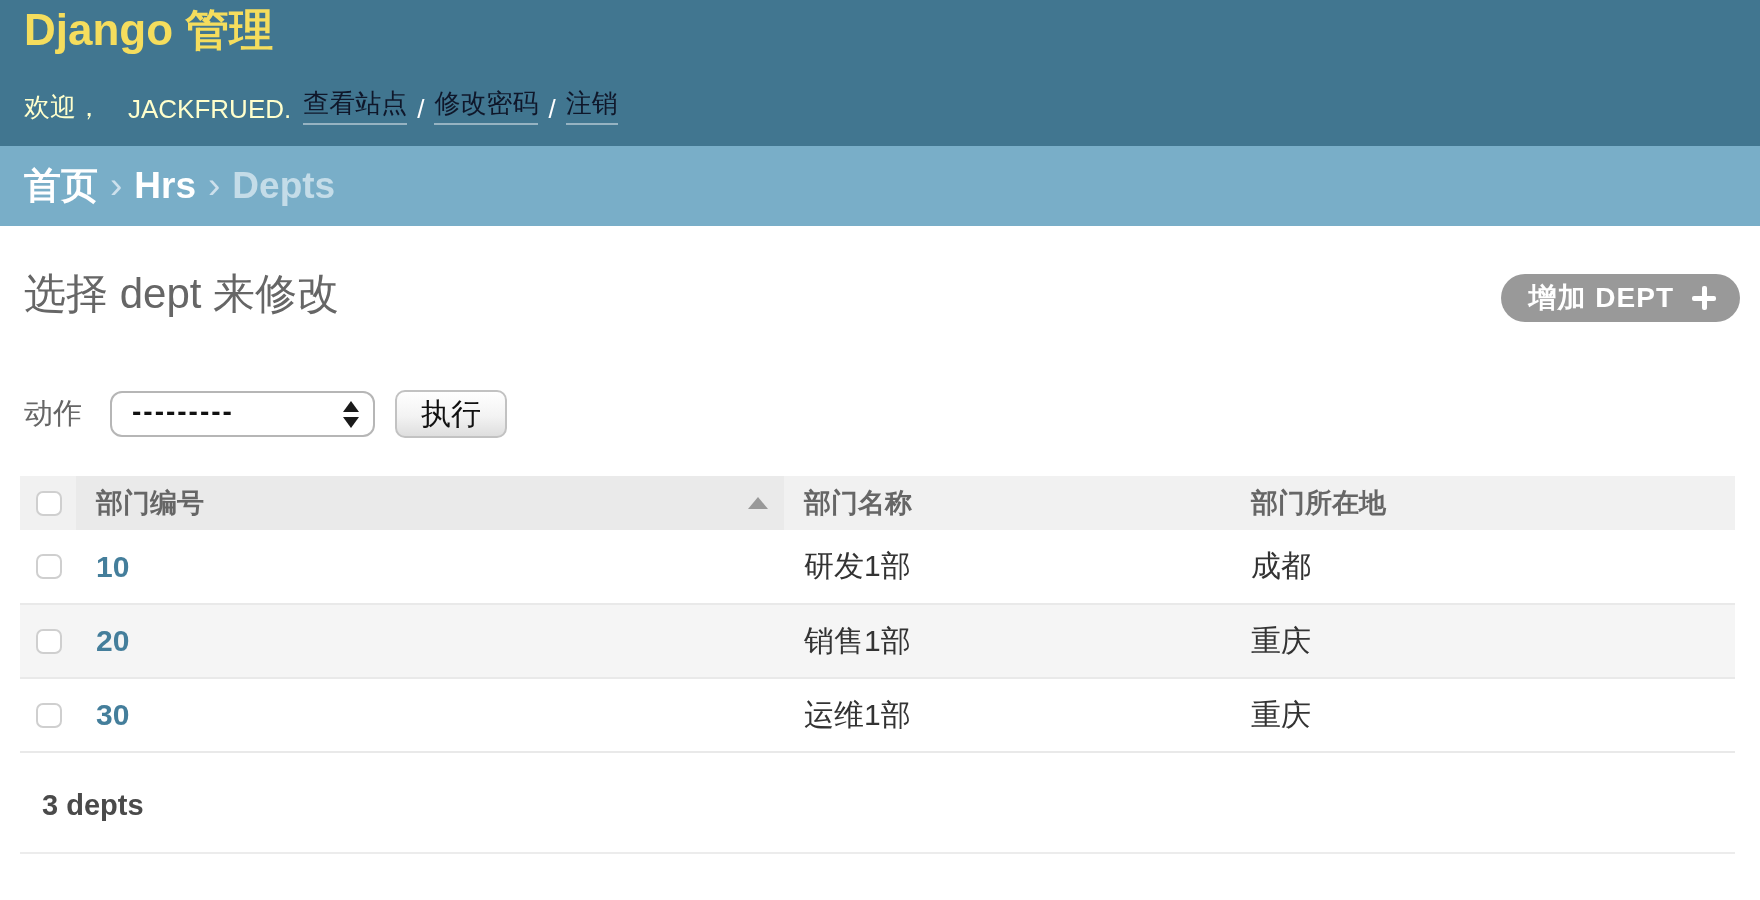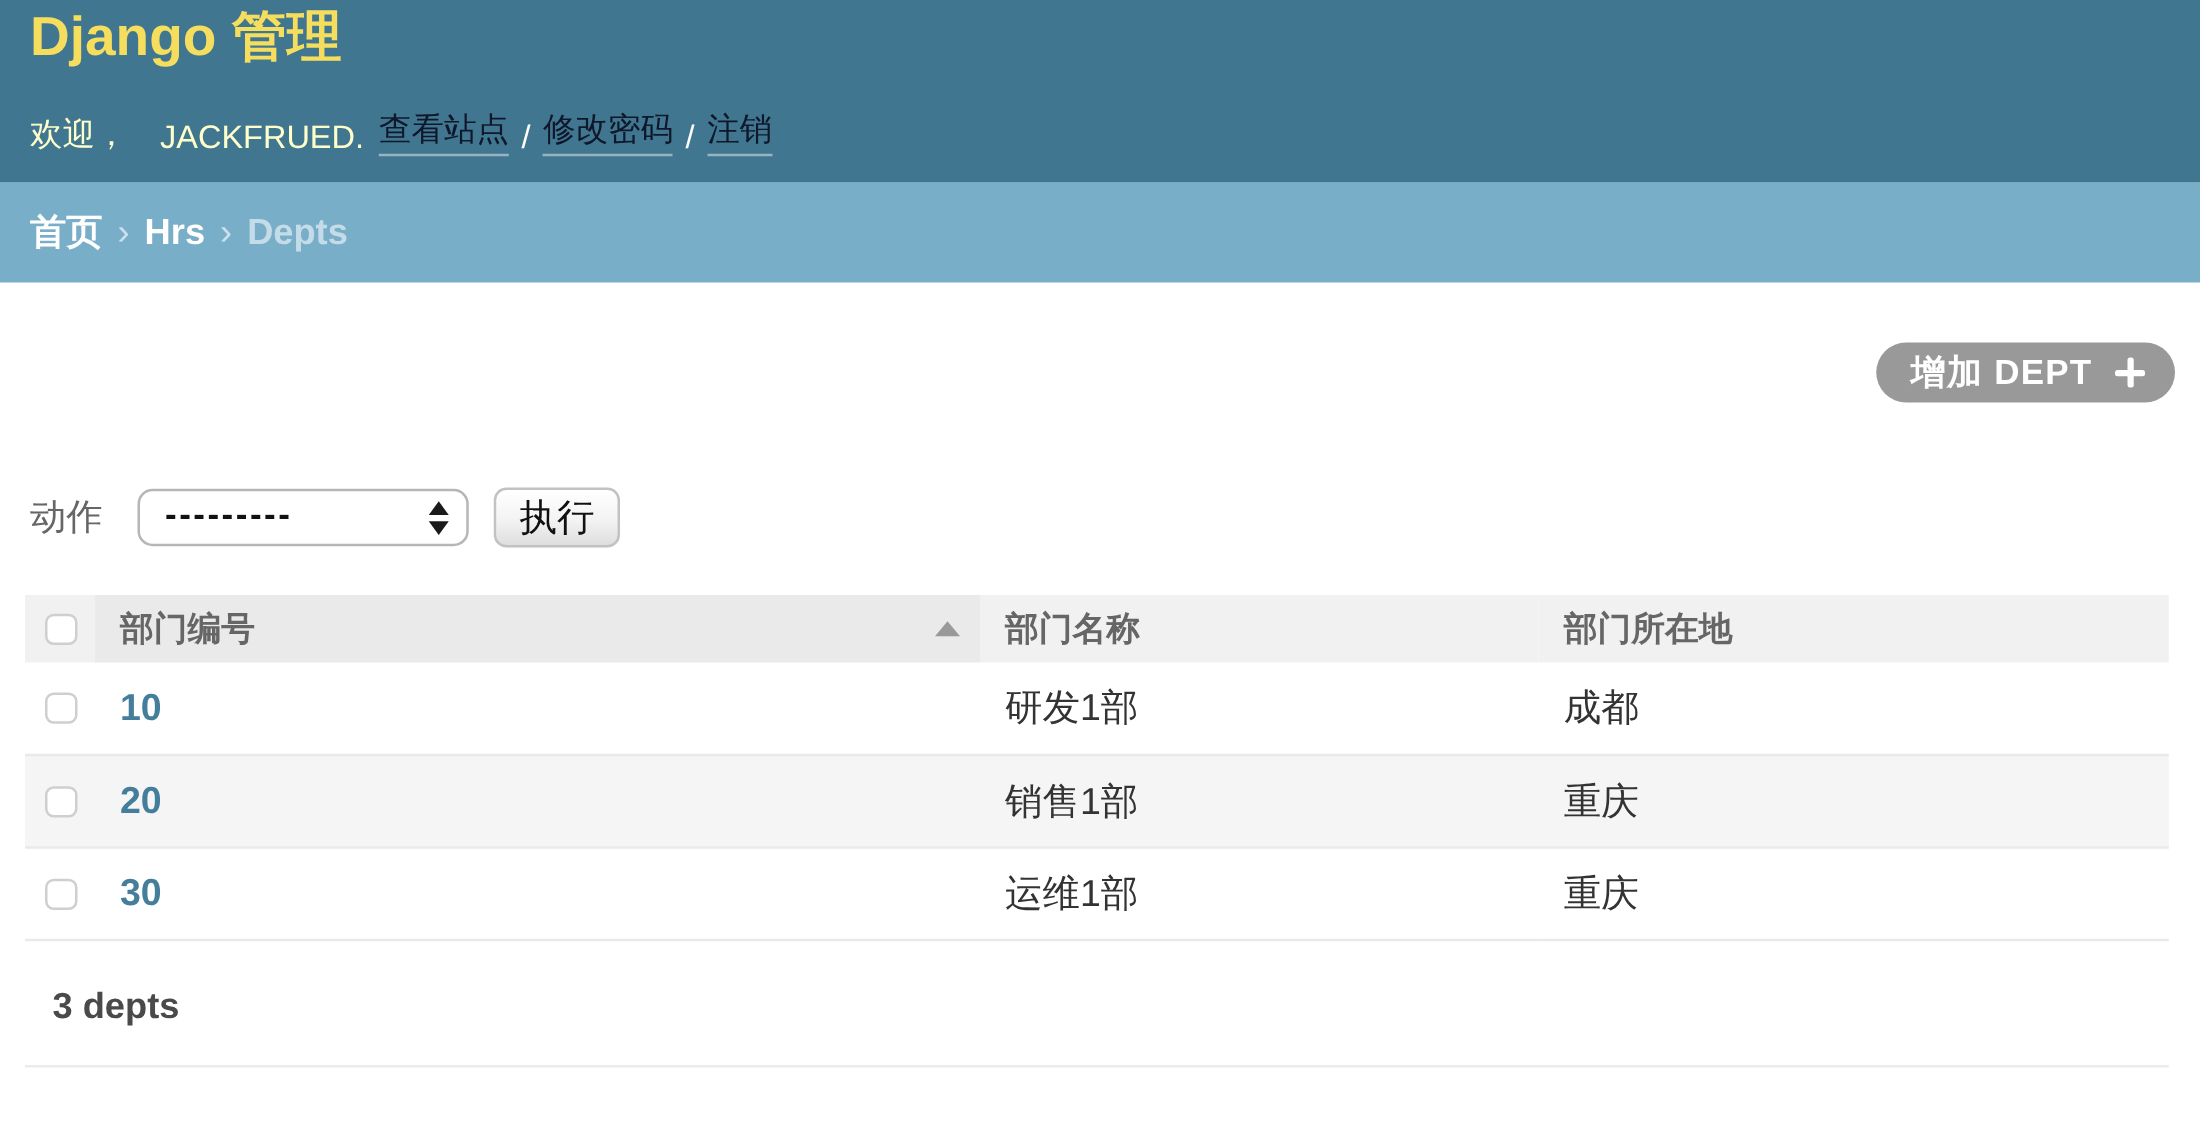--- a/index.html
+++ b/index.html
@@ -26,21 +26,21 @@
     color:#0f172a; text-decoration:none;
     border-bottom:2px solid rgba(255,255,255,.45);
     padding-bottom:2px; margin:0 4px;
   }
   .user-tools .site-link { margin-left:12px; }
   .user-tools .sep { color:#fff; margin:0 6px; }
   
   .breadcrumbs {
     height:80px; background:#79aec8;
     display:flex; align-items:center; padding-left:24px;
-    font-size:29px; font-weight:700;
+    font-size:37px; font-weight:700;
   }
   .breadcrumbs a { color:#fff; text-decoration:none; }
   .breadcrumbs .bc-sep { color:#cde0ec; margin:0 12px; font-weight:400; }
   .breadcrumbs .bc-current { color:#c4dce8; }
   
   #content { position:relative; height:674px; }
   .page-title {
     position:absolute; left:24px; top:40px; margin:0;
     font-size:42px; font-weight:400; color:#666;
   }
@@ -70,21 +70,21 @@
     padding:0 14px 0 20px; cursor:default;
   }
   .action-select .sel-value {
     font-size:28px; font-weight:700; letter-spacing:2px; color:#111;
     transform:translateY(-2px);
   }
   .stepper { display:flex; flex-direction:column; align-items:center; gap:5px; }
   .tri-up { width:0; height:0; border-left:8px solid transparent; border-right:8px solid transparent; border-bottom:11px solid #1a1a1a; }
   .tri-down { width:0; height:0; border-left:8px solid transparent; border-right:8px solid transparent; border-top:11px solid #1a1a1a; }
   .go-button {
-    margin-left:20px; width:101px; height:48px;
+    margin-left:20px; width:112px; height:48px;
     border:2px solid #c2c2c2; border-radius:10px;
     background:linear-gradient(#ffffff,#f3f3f3 55%,#dedede);
     font-size:30px; color:#111; font-family:inherit;
     display:flex; align-items:center; justify-content:center;
     cursor:pointer;
   }
   .action-counter { margin-left:24px; font-size:29px; color:#8a8a8a; }
   
   #changelist { position:absolute; left:20px; right:25px; top:250px; }
   table { width:100%; border-collapse:collapse; table-layout:fixed; }
@@ -129,20 +129,21 @@
 
 <div class="breadcrumbs">
   <a>首页</a>
   <span class="bc-sep">›</span>
   <a>Hrs</a>
   <span class="bc-sep">›</span>
   <span class="bc-current">Depts</span>
 </div>
 
 <div id="content">
+  <h1 class="page-title">选择 dept 来修改</h1>
 
   <div class="object-tools">
     <span class="addlink-label">增加 DEPT</span>
     <span class="plus-icon"></span>
   </div>
 
   <div class="actions">
     <span class="actions-label">动作</span>
     <div class="action-select">
       <span class="sel-value">---------</span>

